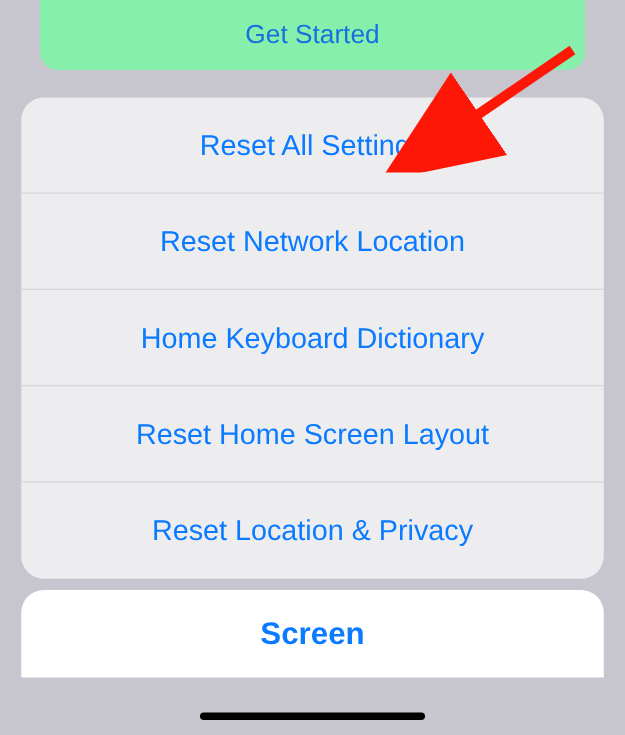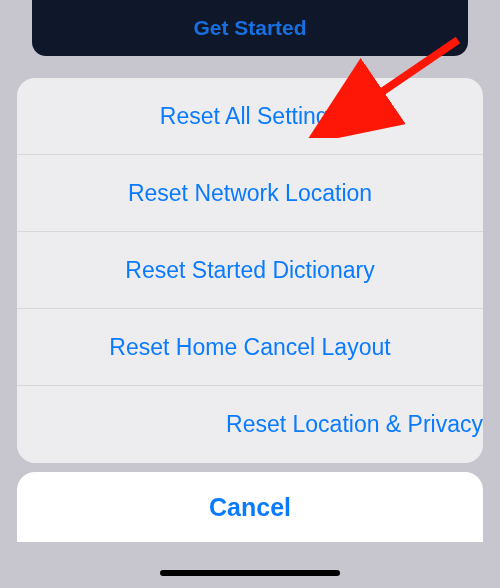--- a/index.html
+++ b/index.html
@@ -10,28 +10,28 @@
       font-family: -apple-system, BlinkMacSystemFont, "Helvetica Neue", sans-serif;
       overflow: hidden;
       position: relative;
     }
     .bg-button {
       position: absolute;
       top: 0px;
       left: 32px;
       right: 32px;
       height: 56px;
-      background: #0f172a;
+      background: #86efac;
       border-radius: 0 0 14px 14px;
       display: flex;
       align-items: center;
       justify-content: center;
       color: #176fe0;
       font-size: 21px;
-      font-weight: 700;
+      font-weight: 400;
     }
     .sheet {
       position: absolute;
       top: 78px;
       left: 17px;
       right: 17px;
       background: #ededef;
       border-radius: 18px;
       overflow: hidden;
     }
@@ -39,21 +39,21 @@
       height: 77px;
       display: flex;
       align-items: center;
       justify-content: center;
       color: #0a7aff;
       font-size: 23px;
       font-weight: 400;
       border-bottom: 1px solid #d7d7da;
       cursor: pointer;
     }
-    .menu-item:last-child { border-bottom: none; justify-content: flex-end; }
+    .menu-item:last-child { border-bottom: none; }
     .cancel-button {
       position: absolute;
       bottom: 46px;
       left: 17px;
       right: 17px;
       height: 70px;
       background: #ffffff;
       border-radius: 18px 18px 0 0;
       display: flex;
       align-items: center;
@@ -88,32 +88,32 @@
 </div>
 
 <div class="sheet">
   <div class="menu-item">
     <span>Reset All Settings</span>
   </div>
   <div class="menu-item">
     <span>Reset Network Location</span>
   </div>
   <div class="menu-item">
-    <span>Reset Started Dictionary</span>
+    <span>Home Keyboard Dictionary</span>
   </div>
   <div class="menu-item">
-    <span>Reset Home Cancel Layout</span>
+    <span>Reset Home Screen Layout</span>
   </div>
   <div class="menu-item">
     <span>Reset Location &amp; Privacy</span>
   </div>
 </div>
 
 <div class="cancel-button">
-  <span>Cancel</span>
+  <span>Screen</span>
 </div>
 
 <div class="home-indicator"></div>
 
 <svg class="arrow-annotation" width="200" height="110" viewBox="0 0 200 110">
   <defs>
     <marker id="arrowhead" markerWidth="12" markerHeight="10" refX="2" refY="5" orient="auto">
       <polygon points="0 0, 12 5, 0 10" fill="#fe1607"></polygon>
     </marker>
   </defs>

